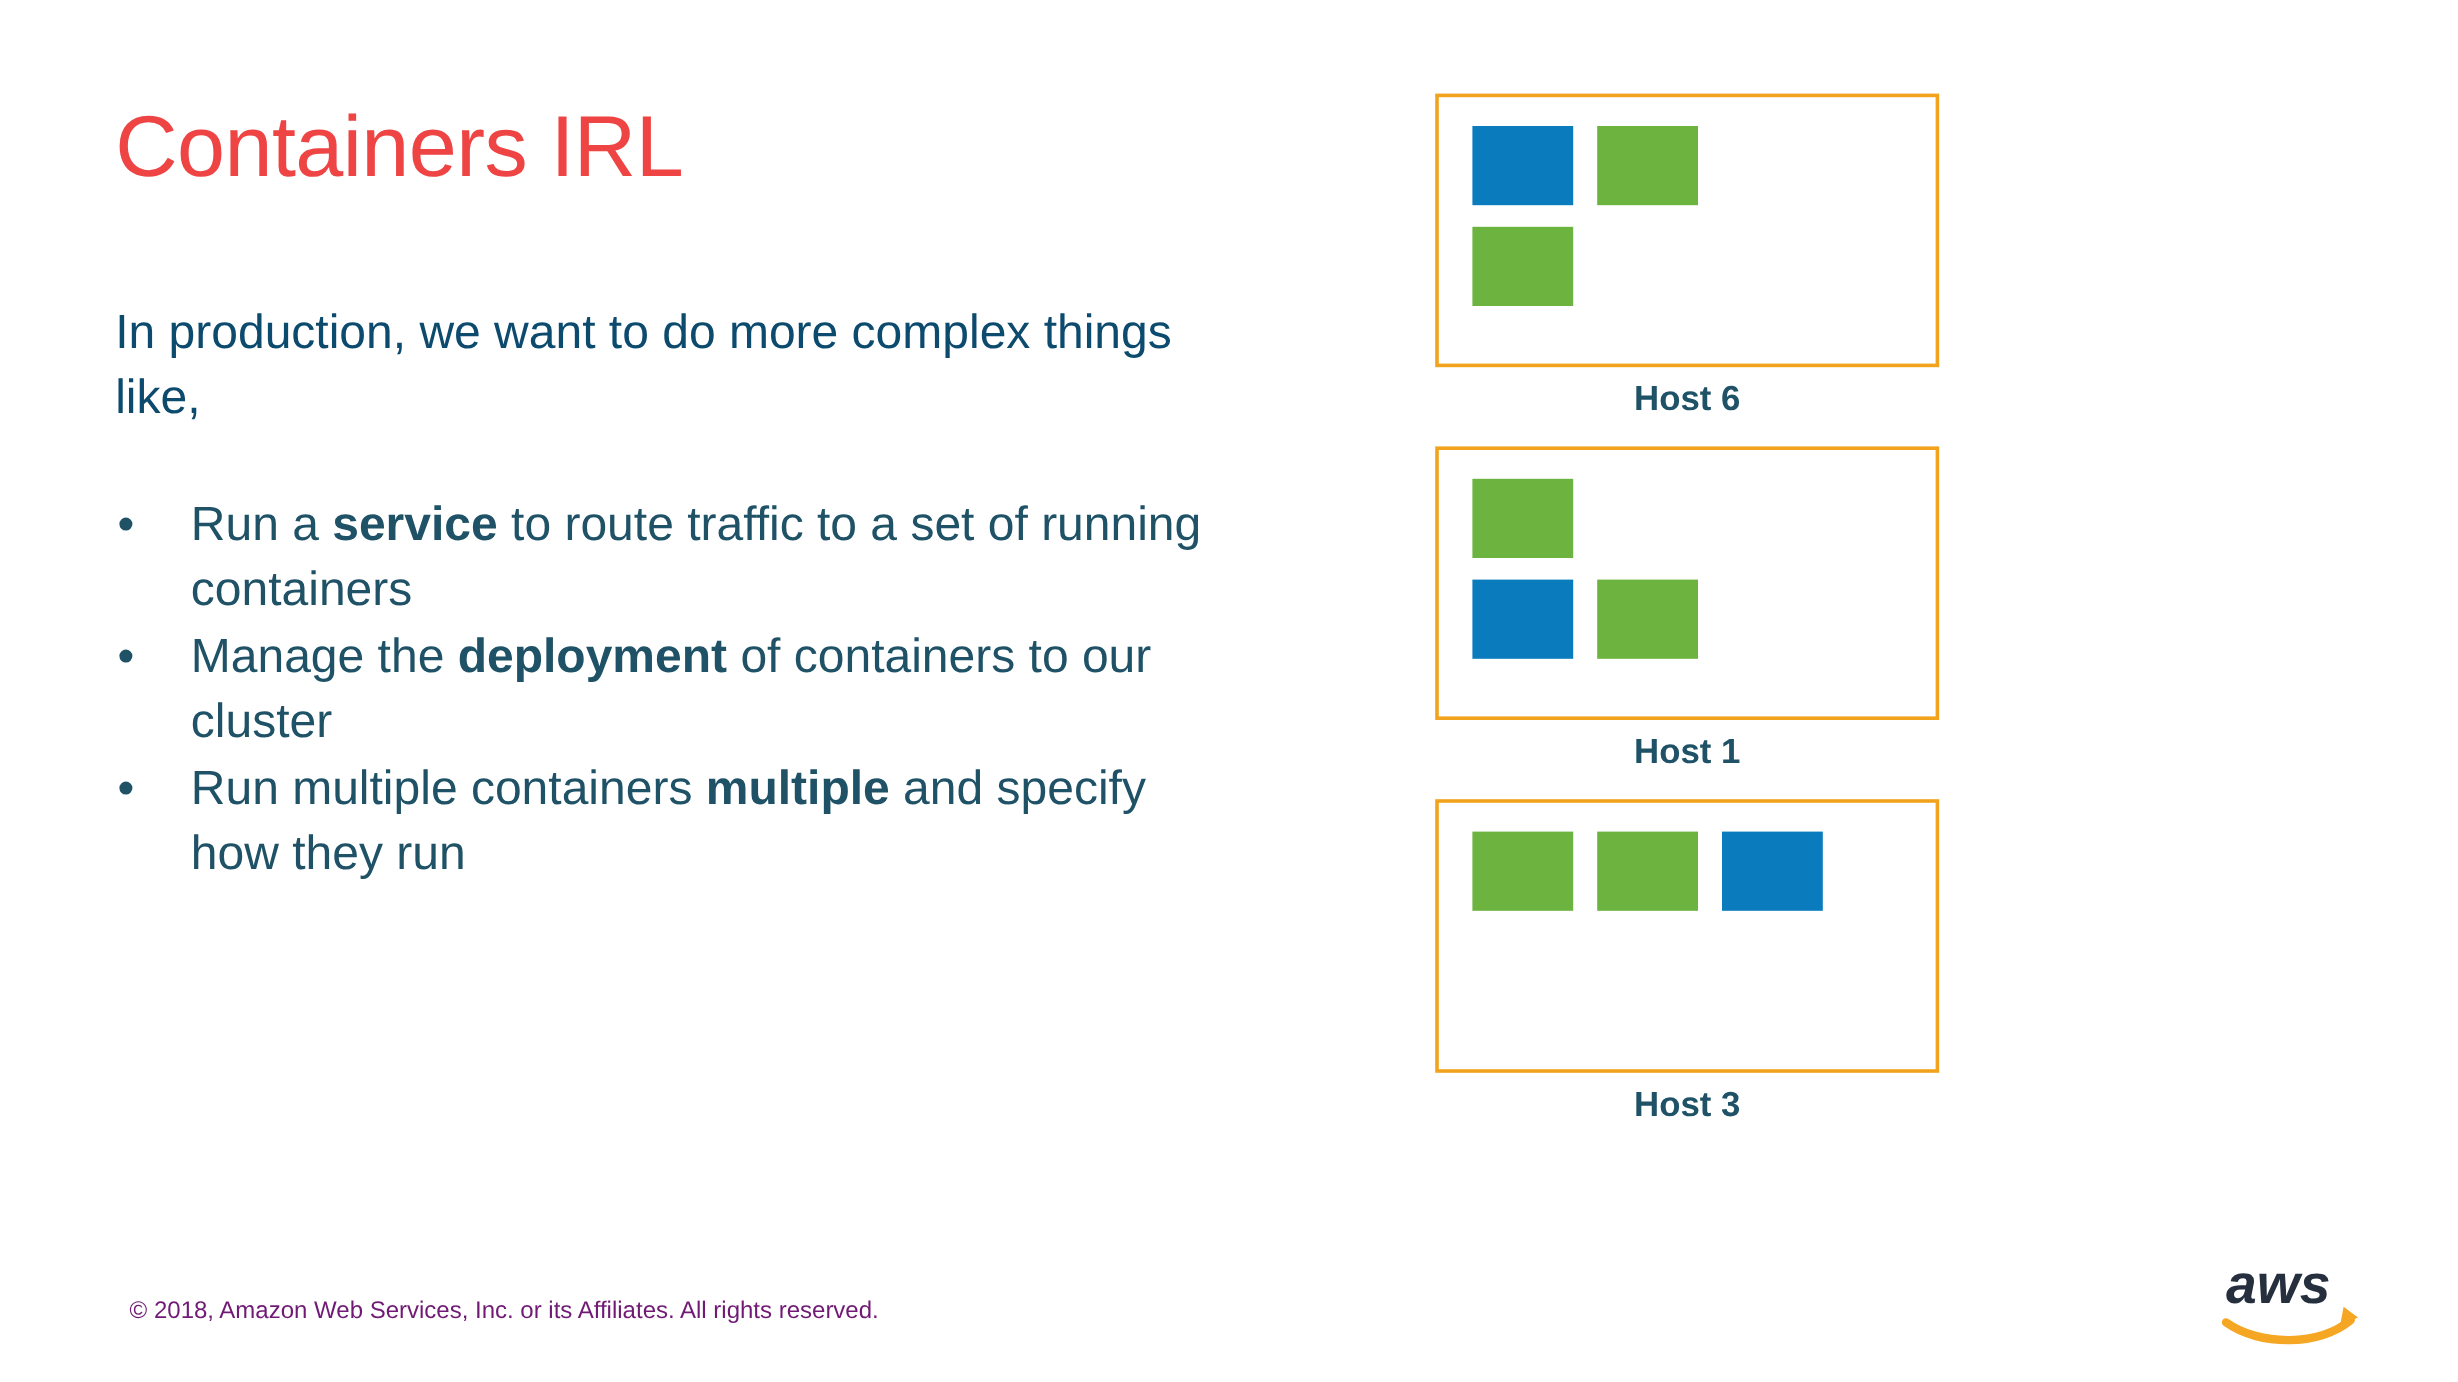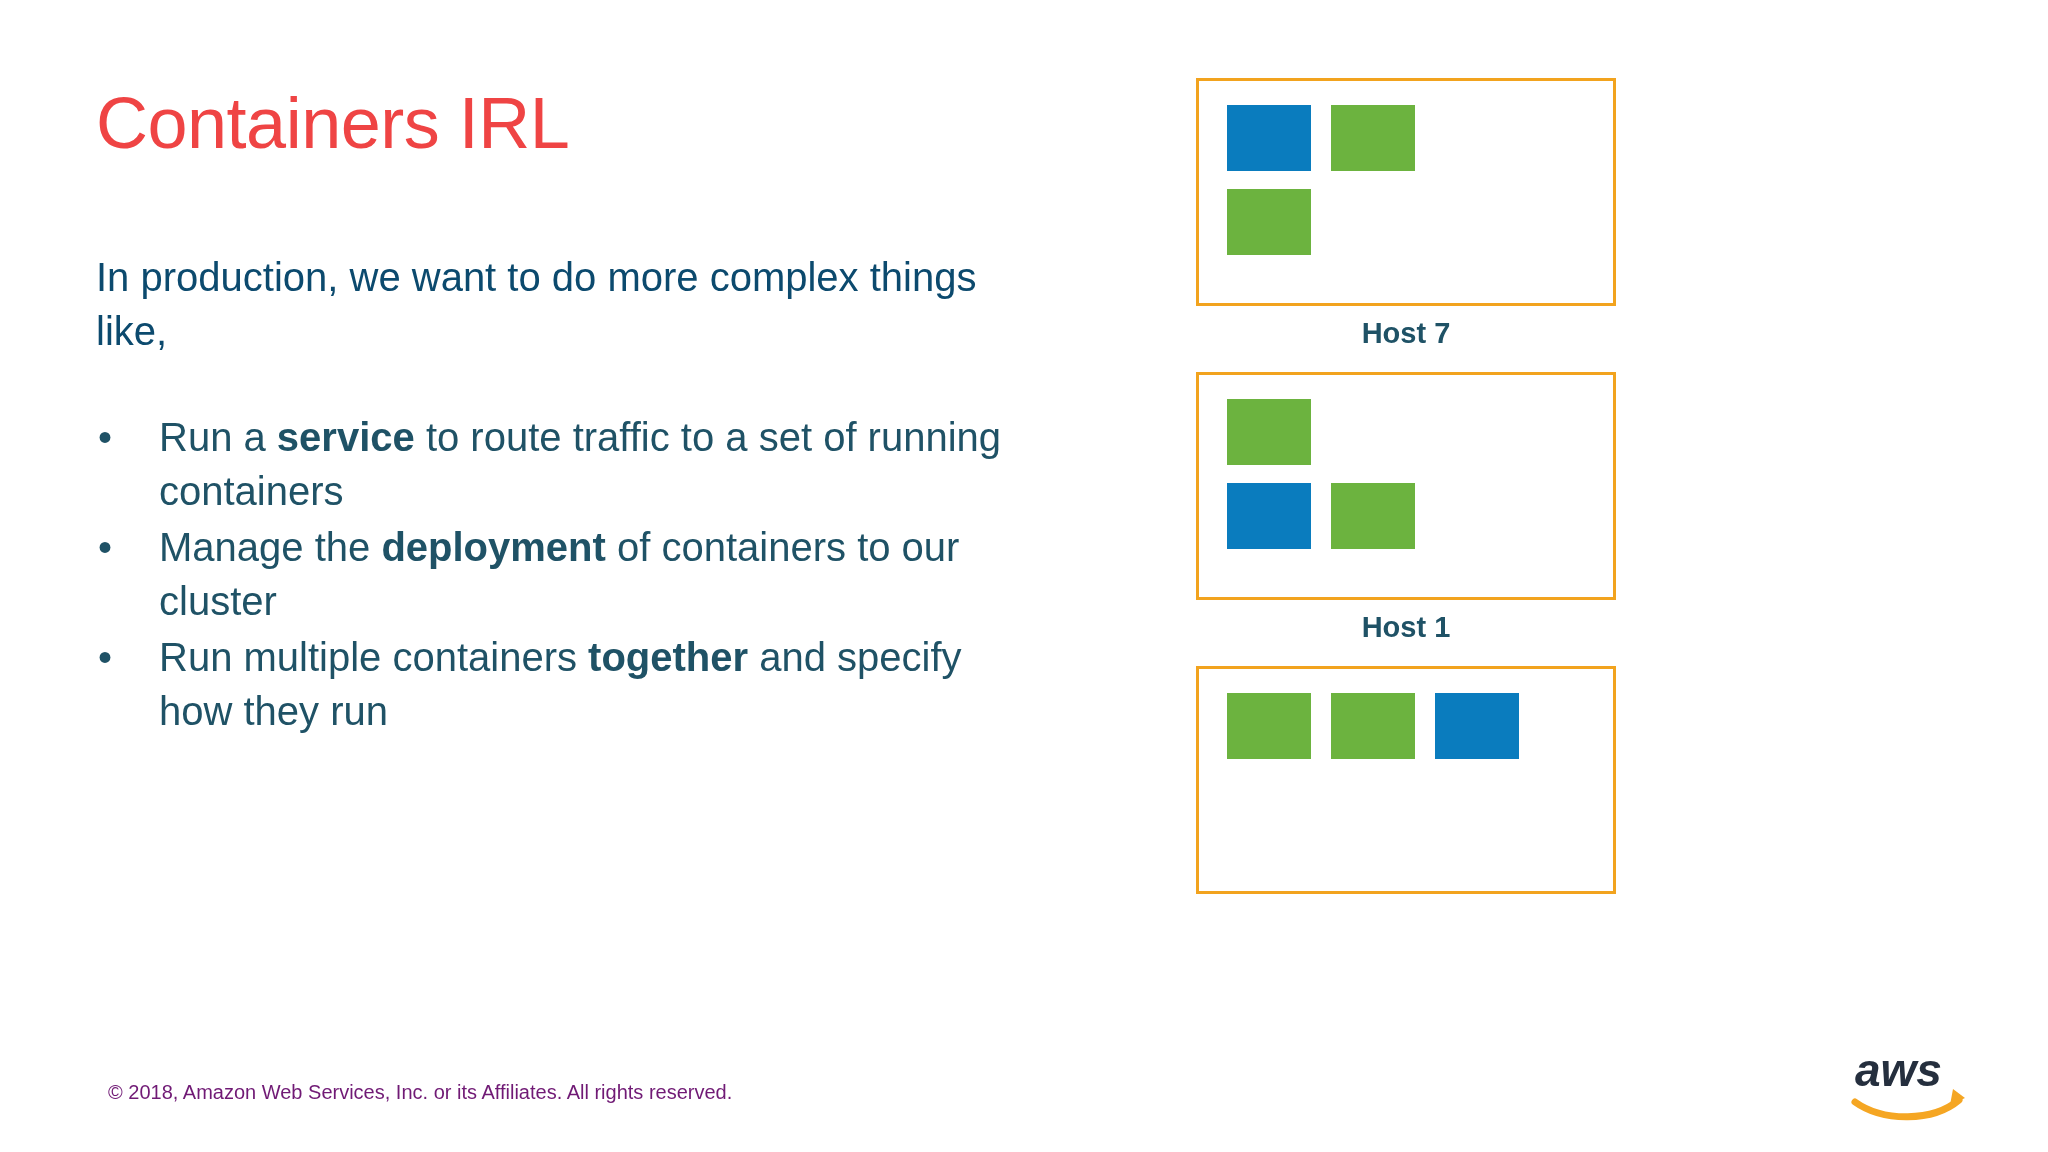--- a/index.html
+++ b/index.html
@@ -155,39 +155,39 @@
         <span>Run a </span><b>service</b><span> to route traffic to a set of running containers</span>
       </li>
 
       <li class="bullet">
         <span class="dot">•</span>
         <span>Manage the </span><b>deployment</b><span> of containers to our cluster</span>
       </li>
 
       <li class="bullet">
         <span class="dot">•</span>
-        <span>Run multiple containers </span><b>together</b><span> and specify how they run</span>
+        <span>Run multiple containers </span><b>multiple</b><span> and specify how they run</span>
       </li>
 
     </ul>
   </div>
 
   <div class="hosts">
 
     <div class="host-group">
       <div class="host-box">
         <div class="host-row">
           <div class="container-box blue"></div>
           <div class="container-box green"></div>
         </div>
         <div class="host-row">
           <div class="container-box green"></div>
         </div>
       </div>
-      <div class="host-label">Host 7</div>
+      <div class="host-label">Host 6</div>
     </div>
 
     <div class="host-group">
       <div class="host-box">
         <div class="host-row">
           <div class="container-box green"></div>
         </div>
         <div class="host-row">
           <div class="container-box blue"></div>
           <div class="container-box green"></div>
@@ -197,20 +197,21 @@
     </div>
 
     <div class="host-group">
       <div class="host-box">
         <div class="host-row">
           <div class="container-box green"></div>
           <div class="container-box green"></div>
           <div class="container-box blue"></div>
         </div>
       </div>
+      <div class="host-label">Host 3</div>
     </div>
 
   </div>
 
   <div class="footer-copy">© 2018, Amazon Web Services, Inc. or its Affiliates. All rights reserved.</div>
 
   <div class="aws-logo">
     <svg viewBox="0 0 130 82" xmlns="http://www.w3.org/2000/svg" aria-hidden="true">
       <text x="6" y="44" font-family="&quot;Liberation Sans&quot;, sans-serif" font-size="46" font-weight="700" fill="#252f3e">aws</text>
       <path d="M6 60 C 34 80, 84 80, 110 58" fill="none" stroke="#f5a623" stroke-width="7" stroke-linecap="round"></path>

